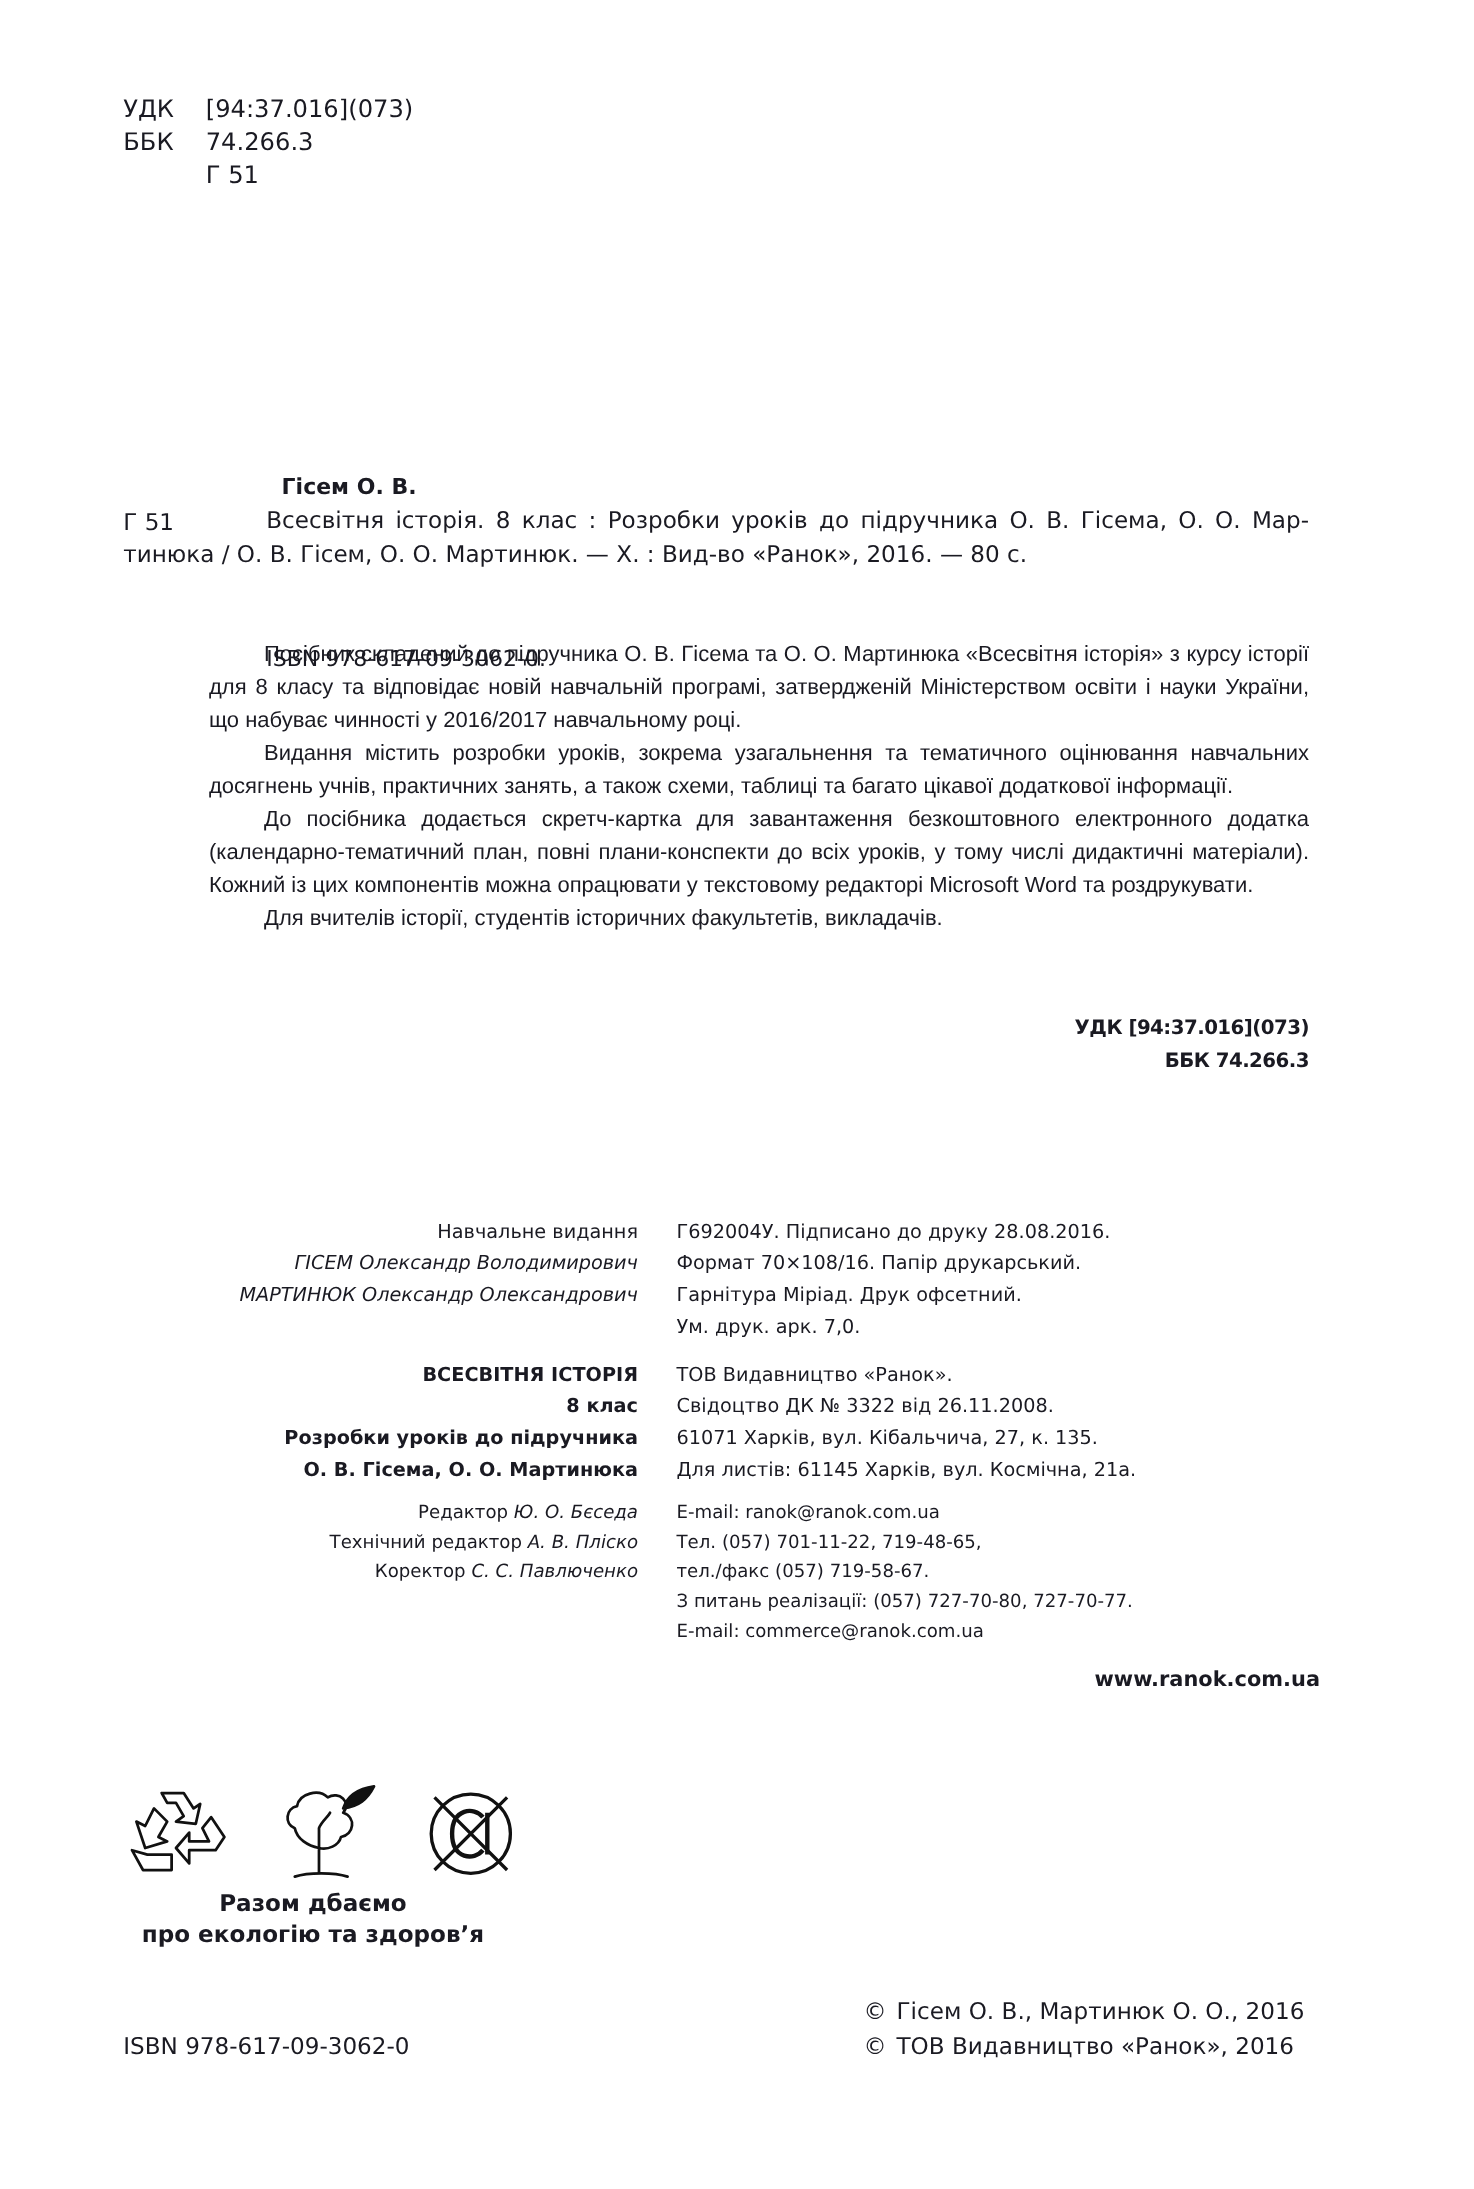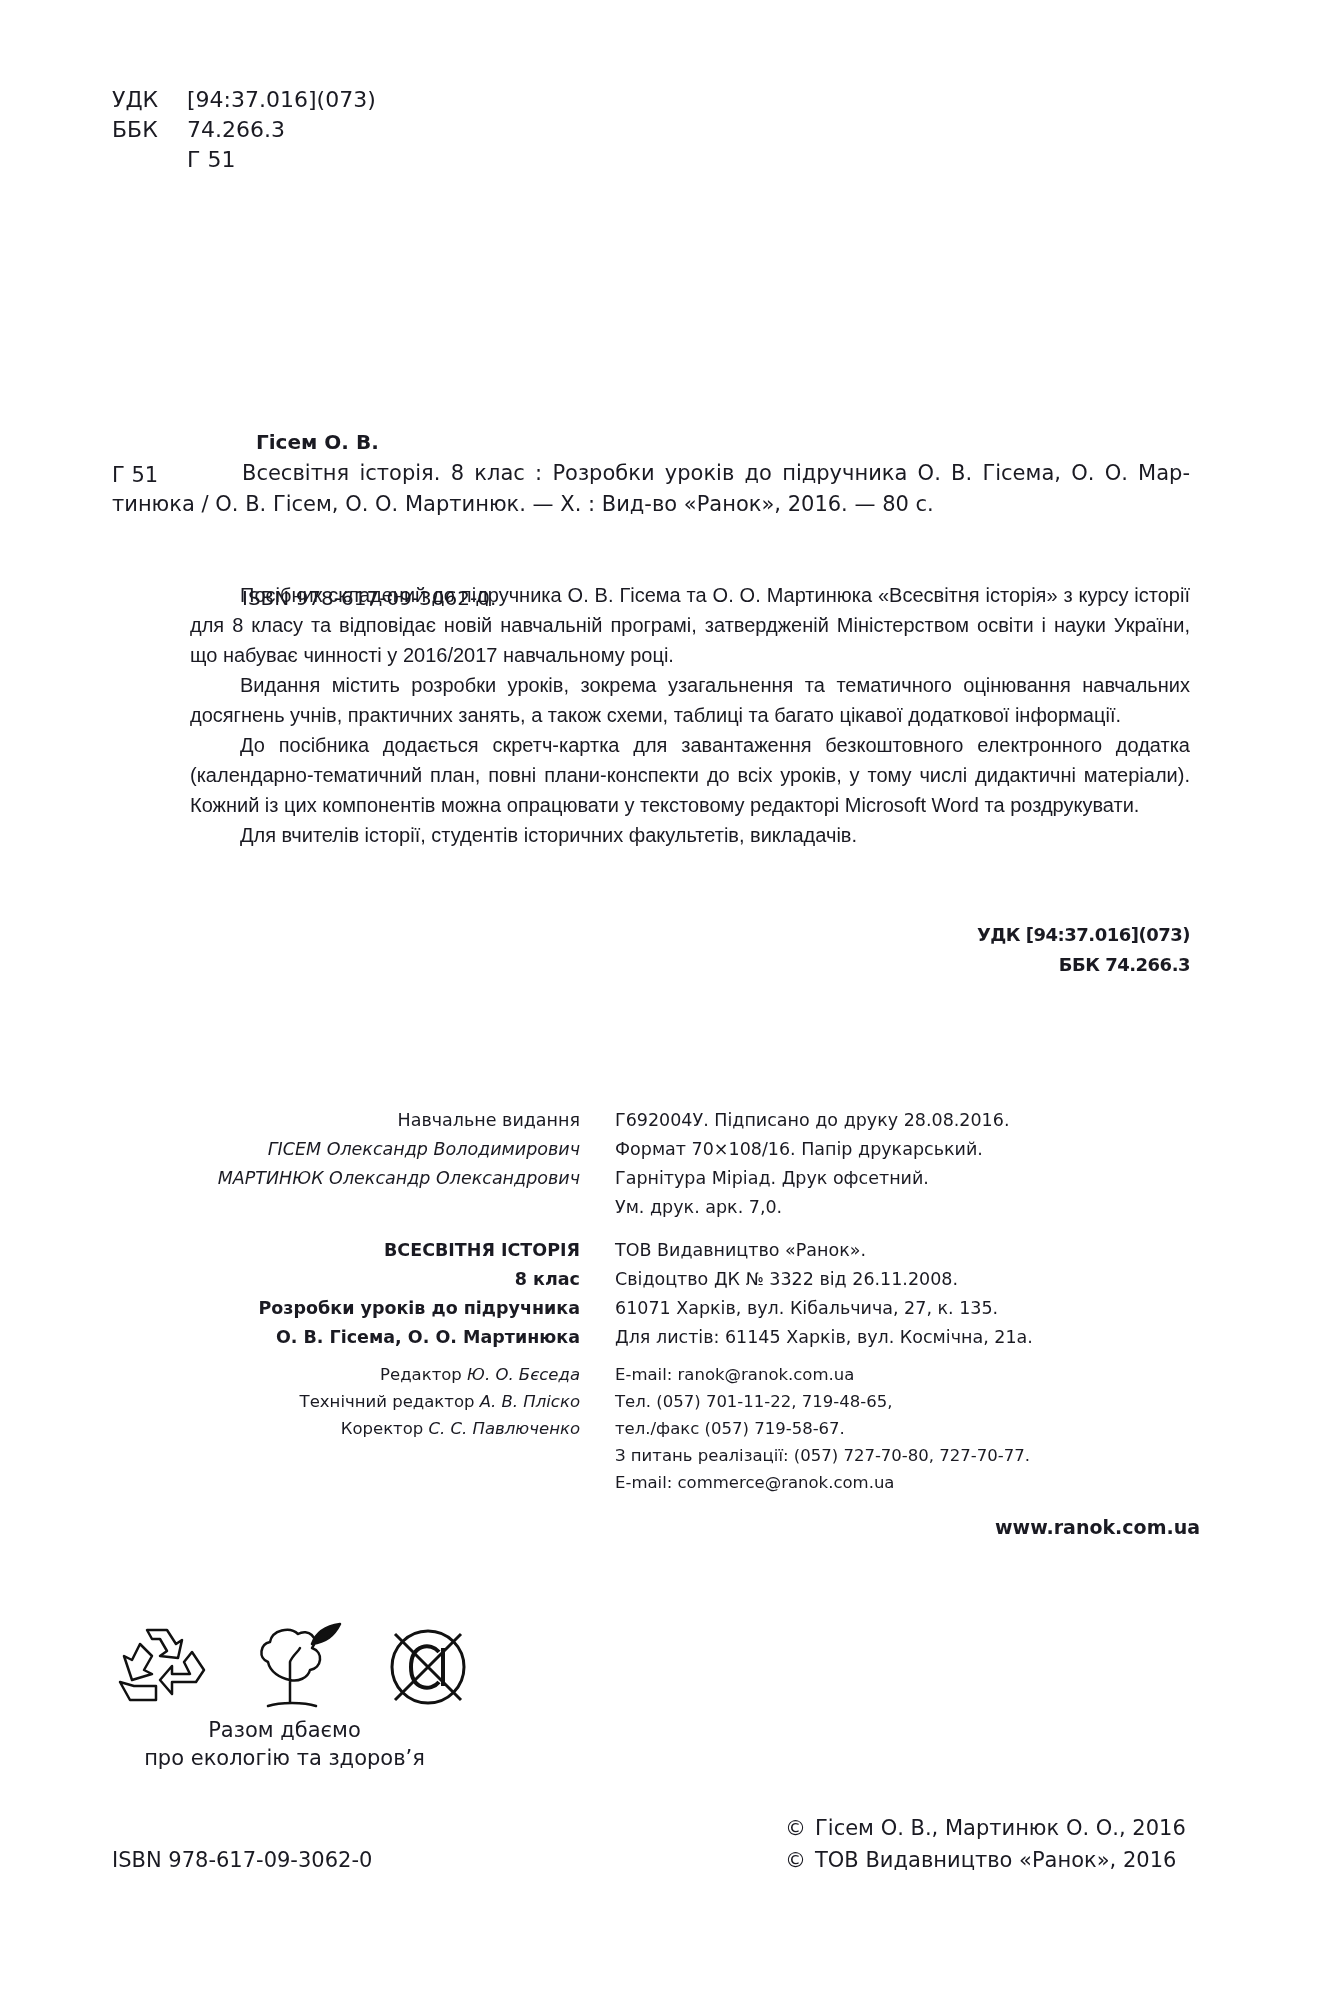--- a/index.html
+++ b/index.html
@@ -26,21 +26,21 @@
     }
     .annot p { margin: 0; text-indent: 50px; }
     .annot-codes { right: 150px; top: 920px; text-align: right; font-size: 18px; font-weight: bold; line-height: 30px; letter-spacing: -0.5px; }
     .imp-left { right: 760px; text-align: right; font-size: 17.5px; line-height: 29px; }
     .imp-right { left: 615px; font-size: 17.5px; line-height: 29px; }
     .it { font-style: italic; }
     .b { font-weight: bold; }
     .site { left: 0; width: 1200px; top: 1516px; text-align: right; font-size: 19px; font-weight: bold; padding-left: 72px; box-sizing: border-box; }
     .eco-icons { left: 112px; top: 1622px; display: flex; gap: 38px; }
     .eco-icons svg { display: block; }
-    .eco-text { left: 112px; top: 1716px; width: 345px; text-align: center; font-size: 21px; font-weight: normal; line-height: 28px; }
+    .eco-text { left: 112px; top: 1716px; width: 345px; text-align: center; font-size: 21px; font-weight: bold; line-height: 28px; }
     .copy { left: 785px; top: 1812px; font-size: 21px; line-height: 32px; }
     .copy .row span:first-child { display: inline-block; width: 30px; }
     .isbn2 { left: 112px; top: 1848px; font-size: 21px; }
   </style>
 </head>
 <body>
 
 <div class="abs hdr">
   <div class="row">
     <span class="k">УДК</span>

